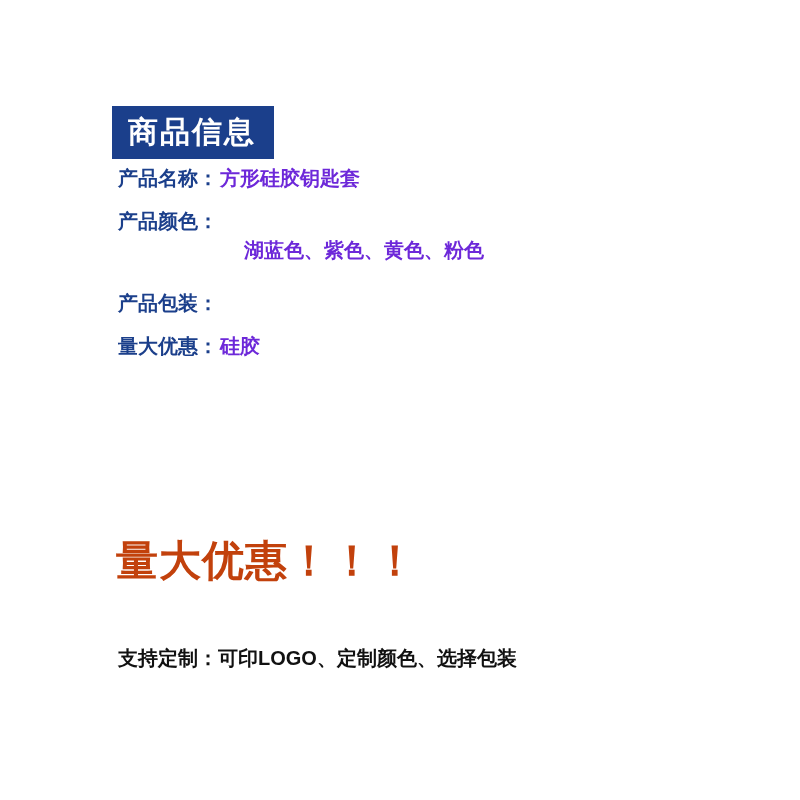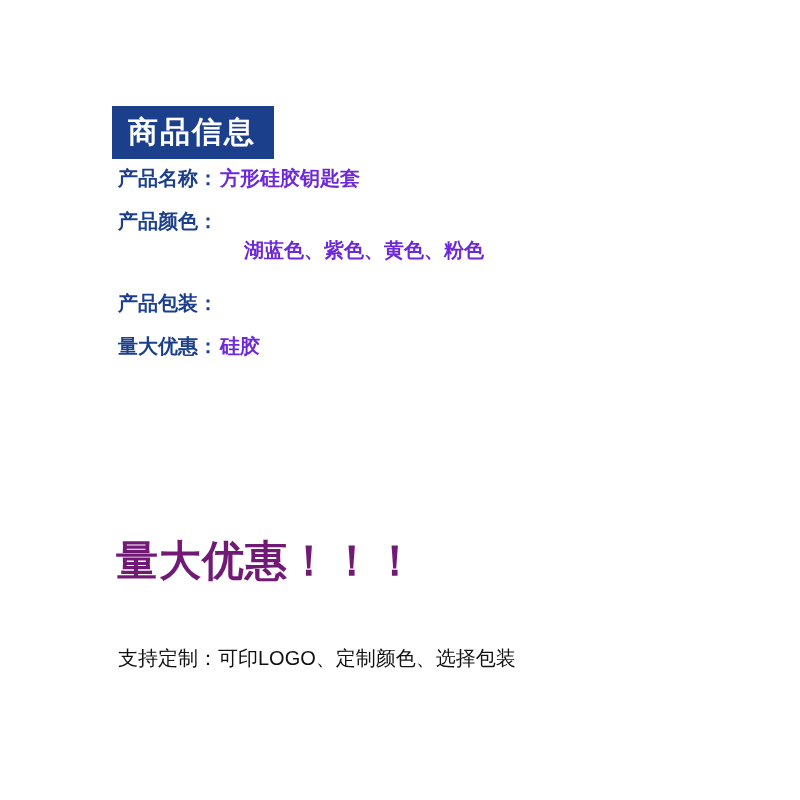--- a/index.html
+++ b/index.html
@@ -81,38 +81,38 @@
   }
   .spec-row.two-line .line-one {
     display: flex;
   }
 
   
   .promo {
     position: absolute;
     left: 116px;
     top: 533px;
-    color: #701a75;
+    color: #c2410c;
     font-size: 42px;
     font-weight: bold;
     letter-spacing: 1px;
     white-space: nowrap;
   }
 
   
   .footer {
     position: absolute;
     left: 118px;
     top: 648px;
     width: 640px;
   }
   .footer-line {
     color: #111111;
     font-size: 20px;
-    font-weight: normal;
+    font-weight: bold;
     line-height: 1.0;
     margin-bottom: 24px;
     white-space: nowrap;
   }
 </style>
 </head>
 <body>
 
 <div class="page">
 

